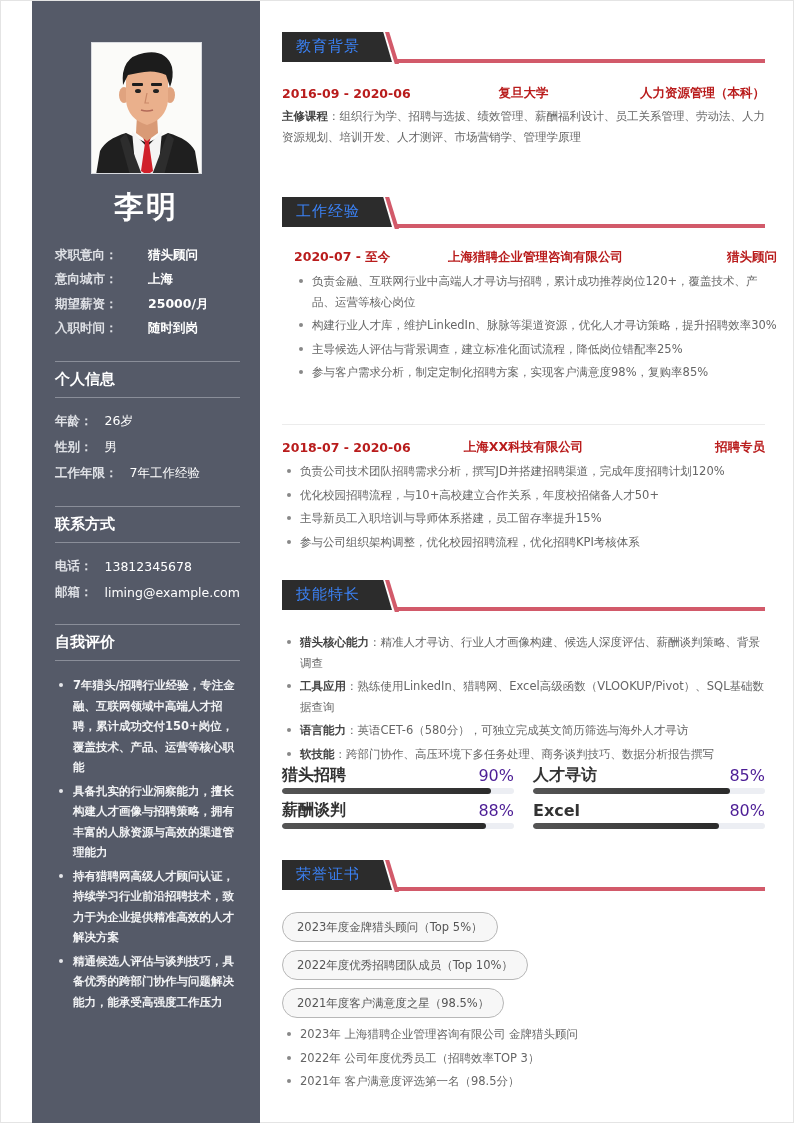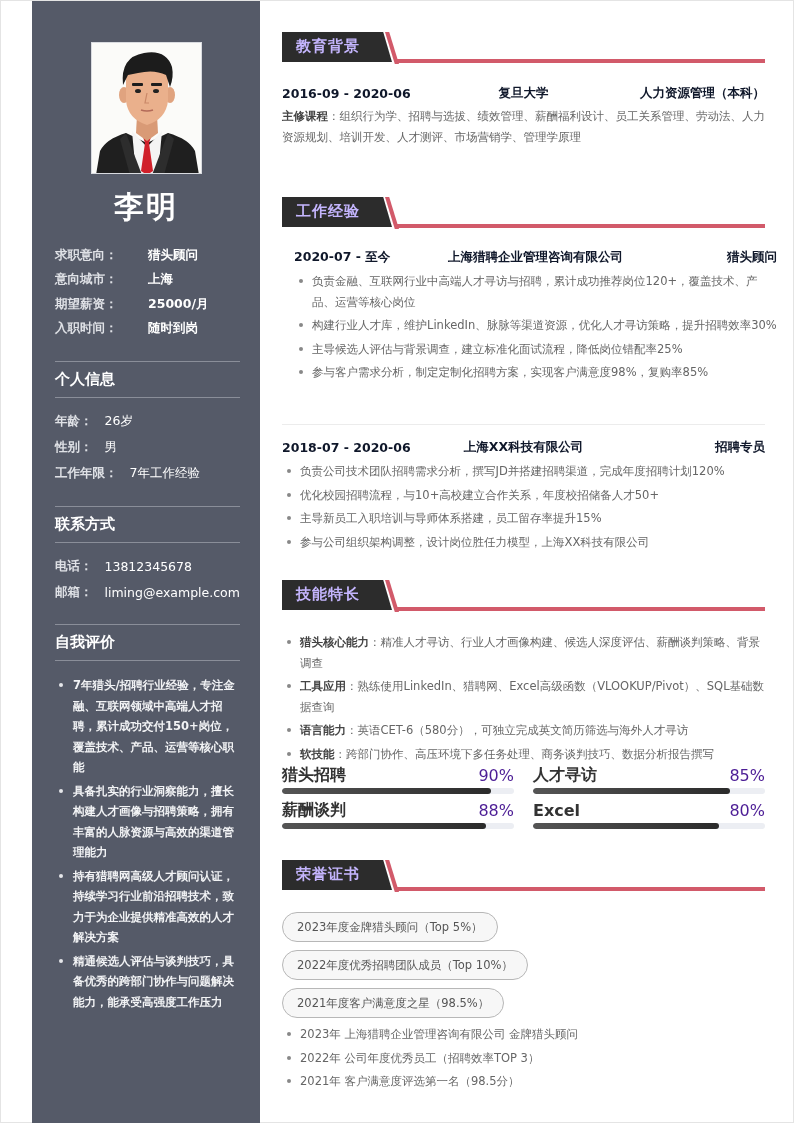--- a/index.html
+++ b/index.html
@@ -23,25 +23,25 @@
   .kv .v { color: #fff; }
 
   .self-list { list-style: none; margin-top: 14px; padding-left: 0; }
   .self-list li { position: relative; padding-left: 18px; font-size: 11.5px; line-height: 20.5px; color: #f2f3f5; font-weight: bold; margin-bottom: 3px; }
   .self-list li::before { content: ""; position: absolute; left: 4px; top: 8px; width: 4px; height: 4px; border-radius: 50%; background: #e6e7ea; }
 
   
   .main { position: absolute; left: 281px; top: 0; width: 483px; }
   .sec-head { position: absolute; left: 0; width: 483px; height: 32px; }
   .sec-head .box { position: absolute; left: 0; top: 0; height: 30px; width: 110px; background: #2c2c2c; clip-path: polygon(0 0, 92% 0, 100% 100%, 0 100%); }
-  .sec-head .box span { position: absolute; left: 14px; top: 5px; font-size: 15px; font-weight: bold; color: #c4b5fd; letter-spacing: 1px; }
+  .sec-head .box span { position: absolute; left: 14px; top: 5px; font-size: 15px; font-weight: normal; color: #3b82f6; letter-spacing: 1px; }
   .sec-head .slash { position: absolute; left: 103px; top: 0; width: 14px; height: 32px; background: #d25a6a; clip-path: polygon(0 0, 30% 0, 100% 100%, 70% 100%); }
   .sec-head .line { position: absolute; left: 113px; top: 27px; right: 0; height: 4px; background: #d25a6a; }
 
-  .row3 { display: flex; justify-content: space-between; font-size: 12.5px; font-weight: bold; color: #0f172a; height: 20px; align-items: center; }
+  .row3 { display: flex; justify-content: space-between; font-size: 12.5px; font-weight: bold; color: #b91c1c; height: 20px; align-items: center; }
   .row3 .c { flex: 1; text-align: center; }
   .row3 .l, .row3 .r { width: 150px; }
   .row3 .r { text-align: right; }
   .para { font-size: 11.5px; color: #666; line-height: 21px; }
   .para b { color: #444; }
 
   .blist { list-style: none; }
   .blist li { position: relative; padding-left: 18px; font-size: 11.5px; color: #666; line-height: 20.5px; margin-bottom: 3px; }
   .blist li::before { content: ""; position: absolute; left: 5px; top: 8px; width: 4px; height: 4px; border-radius: 50%; background: #888; }
   .blist li b { color: #444; }
@@ -202,21 +202,21 @@
     <div style="position:absolute; top:436px; left:0; width:483px;">
       <div class="row3">
         <span class="l">2018-07 - 2020-06</span>
         <span class="c">上海XX科技有限公司</span>
         <span class="r">招聘专员</span>
       </div>
       <ul class="blist" style="margin-top:4px;">
         <li>负责公司技术团队招聘需求分析，撰写JD并搭建招聘渠道，完成年度招聘计划120%</li>
         <li>优化校园招聘流程，与10+高校建立合作关系，年度校招储备人才50+</li>
         <li>主导新员工入职培训与导师体系搭建，员工留存率提升15%</li>
-        <li>参与公司组织架构调整，设计岗位胜任力模型，上海XX科技有限公司</li>
+        <li>参与公司组织架构调整，优化校园招聘流程，优化招聘KPI考核体系</li>
       </ul>
     </div>
 
     <div class="sec-head" style="top:579px;">
       <div class="box">
           <span>技能特长</span>
         </div>
       <div class="slash"></div>
       <div class="line"></div>
     </div>

